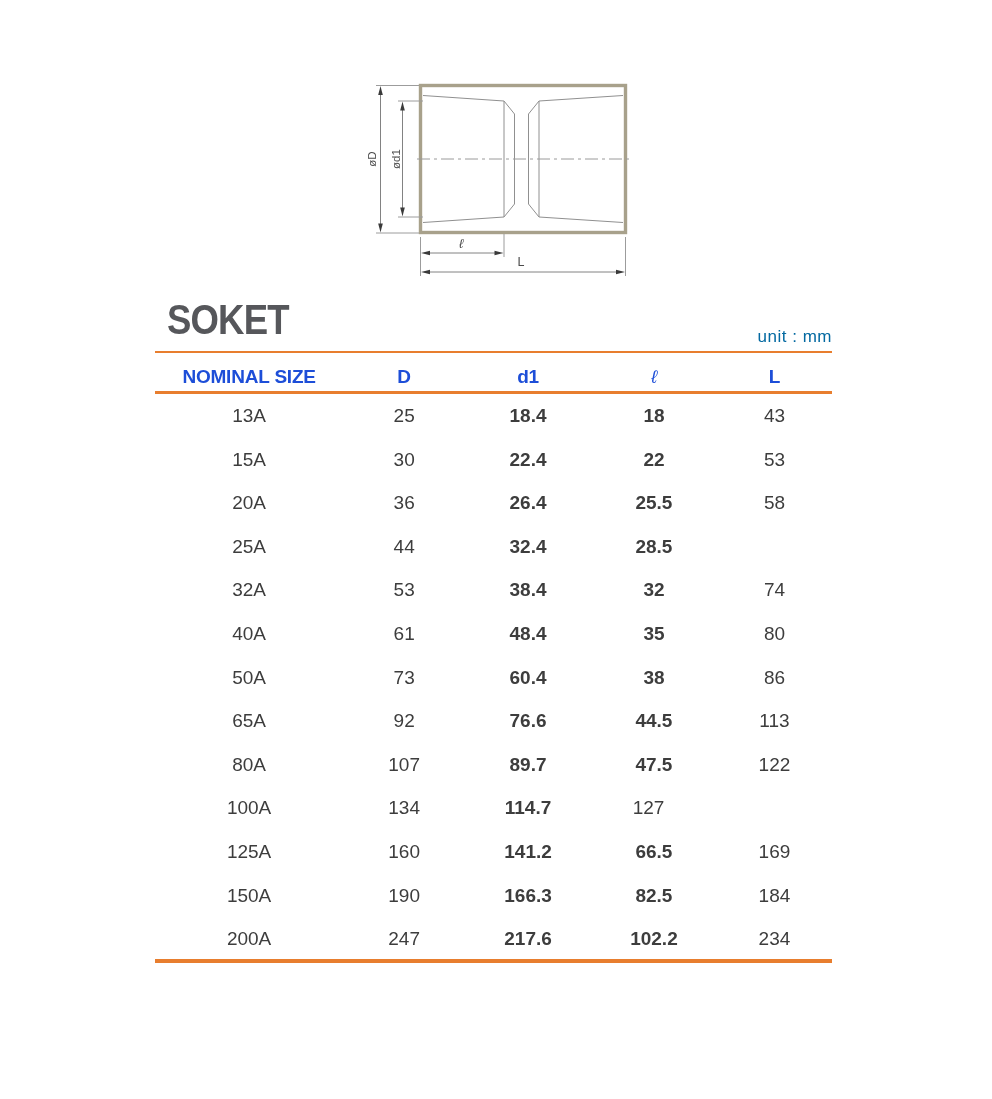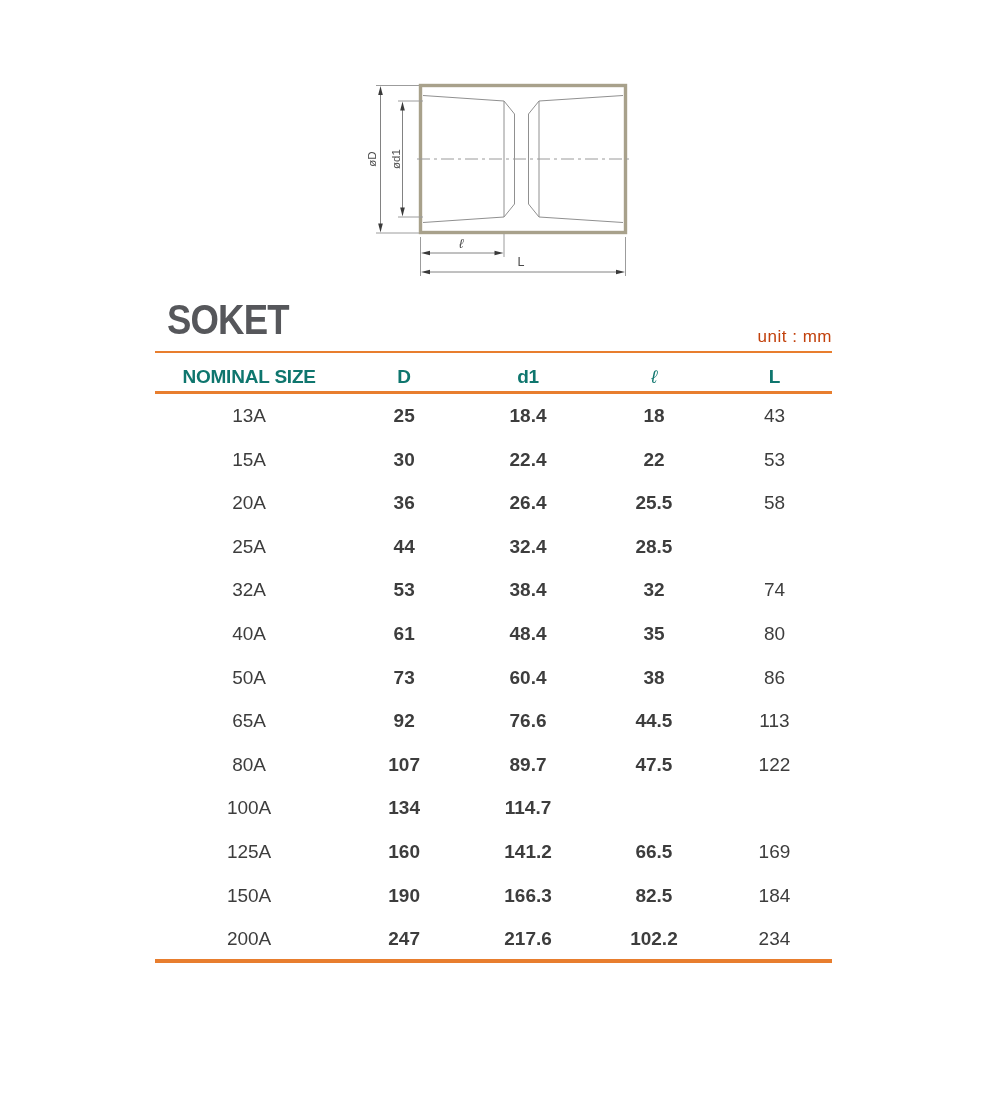--- a/index.html
+++ b/index.html
@@ -18,40 +18,40 @@
   svg.drawing text{font-family:"Liberation Sans","DejaVu Sans",sans-serif;fill:#4a4a4a;}
 
   .page-title{
     position:absolute;left:167px;top:295px;
     font-size:43px;font-weight:800;color:#56575b;
     letter-spacing:-1px;transform:scaleX(0.85);transform-origin:left center;
     white-space:nowrap;
   }
   .unit-label{
     position:absolute;right:160px;top:327px;
-    font-size:17px;color:#c2410c;letter-spacing:0.5px;
+    font-size:17px;color:#0369a1;letter-spacing:0.5px;
   }
 
   .rule{position:absolute;left:155px;width:677px;background:var(--accent);}
   .rule-thin{top:351px;height:2px;}
   .rule-mid{top:391px;height:3px;}
   .rule-bottom{top:959px;height:4px;}
 
   .thead{
     position:absolute;left:155px;top:356px;width:677px;height:34px;
     display:flex;align-items:center;
   }
-  .thead .cell{font-size:19px;font-weight:700;color:#0f766e;letter-spacing:-0.2px;margin-top:8px;}
+  .thead .cell{font-size:19px;font-weight:700;color:#1d4ed8;letter-spacing:-0.2px;margin-top:8px;}
   .thead .cell.script-ell{font-weight:400;font-size:18px;font-style:italic;}
 
   .tbody{position:absolute;left:155px;top:394px;width:677px;}
   .trow{display:flex;height:43.6px;line-height:43.6px;}
   .cell{text-align:center;font-size:19px;color:#3d3d3d;}
   .c0{width:27.8%;}
-  .c1{width:18.0%;font-weight:bold;}
+  .c1{width:18.0%;}
   .c2{width:18.6%;font-weight:bold;}
   .c3{width:18.6%;font-weight:bold;}
   .c4{width:17.0%;}
 </style>
 </head>
 <body>
 
 <div class="page">
 
   <svg class="drawing" viewBox="0 0 992 300">
@@ -166,20 +166,21 @@
         <div class="cell c0">80A</div>
         <div class="cell c1">107</div>
         <div class="cell c2">89.7</div>
         <div class="cell c3">47.5</div>
         <div class="cell c4">122</div>
       </div>
       <div class="trow">
         <div class="cell c0">100A</div>
         <div class="cell c1">134</div>
         <div class="cell c2">114.7</div>
+        <div class="cell c4">127</div>
       </div>
       <div class="trow">
         <div class="cell c0">125A</div>
         <div class="cell c1">160</div>
         <div class="cell c2">141.2</div>
         <div class="cell c3">66.5</div>
         <div class="cell c4">169</div>
       </div>
       <div class="trow">
         <div class="cell c0">150A</div>

